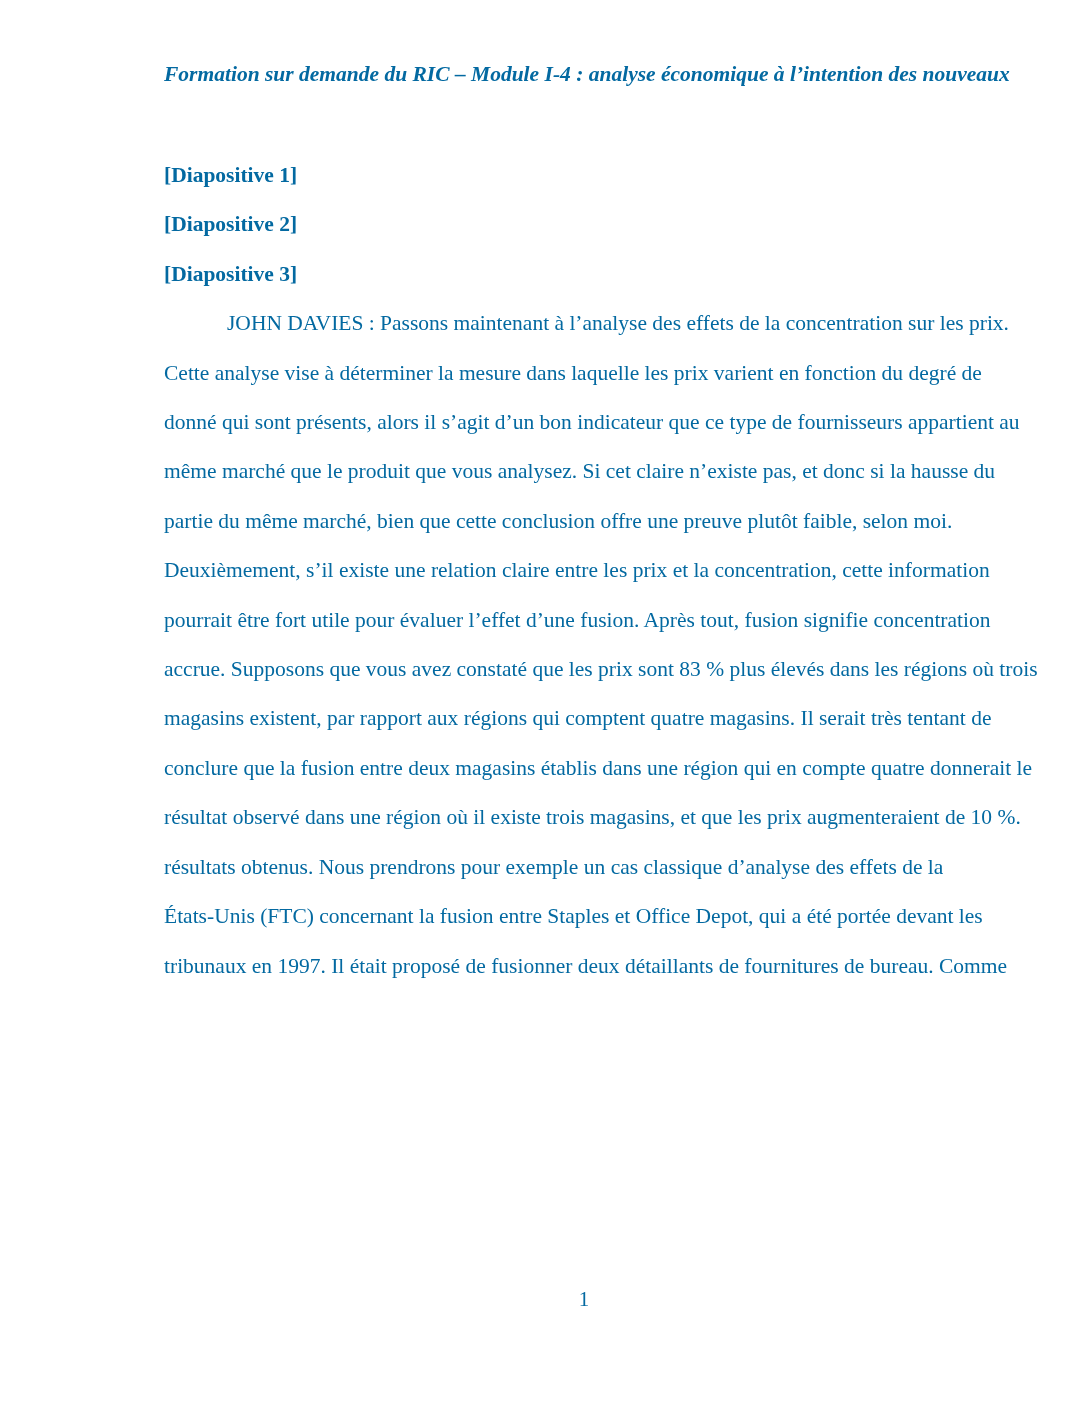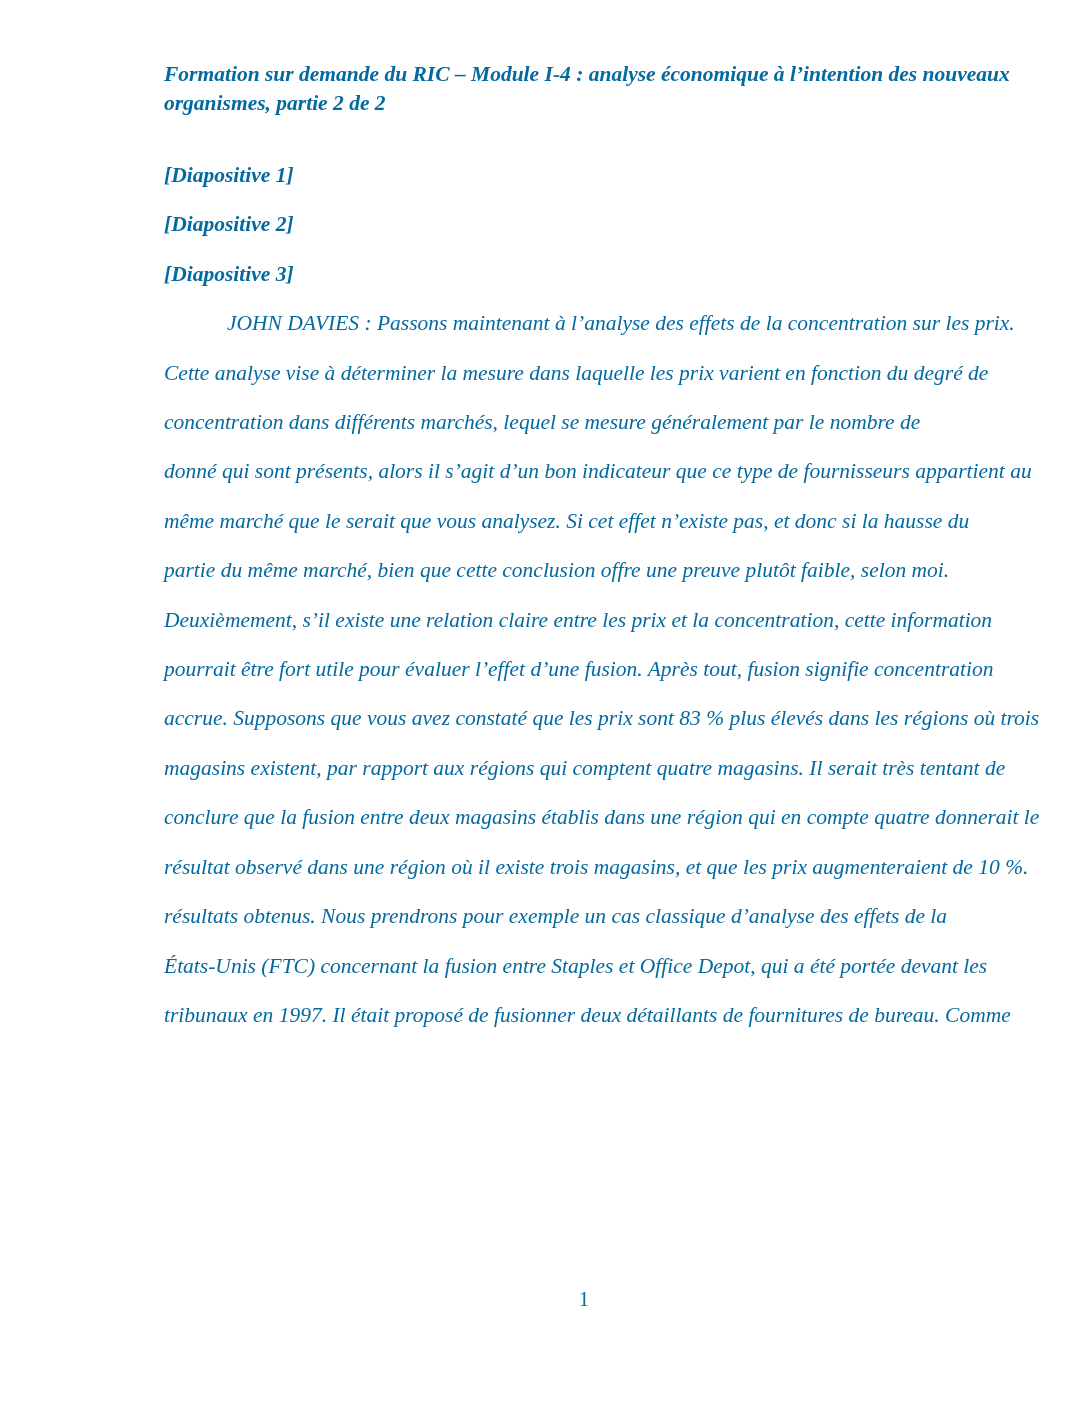--- a/index.html
+++ b/index.html
@@ -24,21 +24,20 @@
     font-style: italic;
     white-space: nowrap;
   }
   .doc-body {
     position: absolute;
     left: 120px;
     top: 151px;
     width: 850px;
     font-size: 21.5px;
     line-height: 49.4px;
-    font-style: italic;
   }
   .slide-marker {
     font-weight: bold;
     white-space: nowrap;
   }
   .pline {
     white-space: nowrap;
   }
   .pline.indent {
     text-indent: 63px;
@@ -53,34 +52,32 @@
     line-height: 25px;
   }
 </style>
 </head>
 <body>
 
 <div class="page">
 
   <div class="doc-header">
     <div>Formation sur demande du RIC – Module I-4 : analyse économique à l’intention des nouveaux</div>
-    <div>organismes, partie 2 de 2</div>
   </div>
 
   <div class="doc-body">
     <div class="slide-marker">[Diapositive 1]</div>
     <div class="slide-marker">[Diapositive 2]</div>
     <div class="slide-marker">[Diapositive 3]</div>
 
     <div>
       <div class="pline indent">JOHN DAVIES : Passons maintenant à l’analyse des effets de la concentration sur les prix.</div>
       <div class="pline">Cette analyse vise à déterminer la mesure dans laquelle les prix varient en fonction du degré de</div>
-      <div class="pline">concentration dans différents marchés, lequel se mesure généralement par le nombre de</div>
       <div class="pline">donné qui sont présents, alors il s’agit d’un bon indicateur que ce type de fournisseurs appartient au</div>
-      <div class="pline">même marché que le serait que vous analysez. Si cet effet n’existe pas, et donc si la hausse du</div>
+      <div class="pline">même marché que le produit que vous analysez. Si cet claire n’existe pas, et donc si la hausse du</div>
       <div class="pline">partie du même marché, bien que cette conclusion offre une preuve plutôt faible, selon moi.</div>
       <div class="pline">Deuxièmement, s’il existe une relation claire entre les prix et la concentration, cette information</div>
       <div class="pline">pourrait être fort utile pour évaluer l’effet d’une fusion. Après tout, fusion signifie concentration</div>
       <div class="pline">accrue. Supposons que vous avez constaté que les prix sont 83 % plus élevés dans les régions où trois</div>
       <div class="pline">magasins existent, par rapport aux régions qui comptent quatre magasins. Il serait très tentant de</div>
       <div class="pline">conclure que la fusion entre deux magasins établis dans une région qui en compte quatre donnerait le</div>
       <div class="pline">résultat observé dans une région où il existe trois magasins, et que les prix augmenteraient de 10 %.</div>
       <div class="pline">résultats obtenus. Nous prendrons pour exemple un cas classique d’analyse des effets de la</div>
       <div class="pline">États-Unis (FTC) concernant la fusion entre Staples et Office Depot, qui a été portée devant les</div>
       <div class="pline">tribunaux en 1997. Il était proposé de fusionner deux détaillants de fournitures de bureau. Comme</div>

